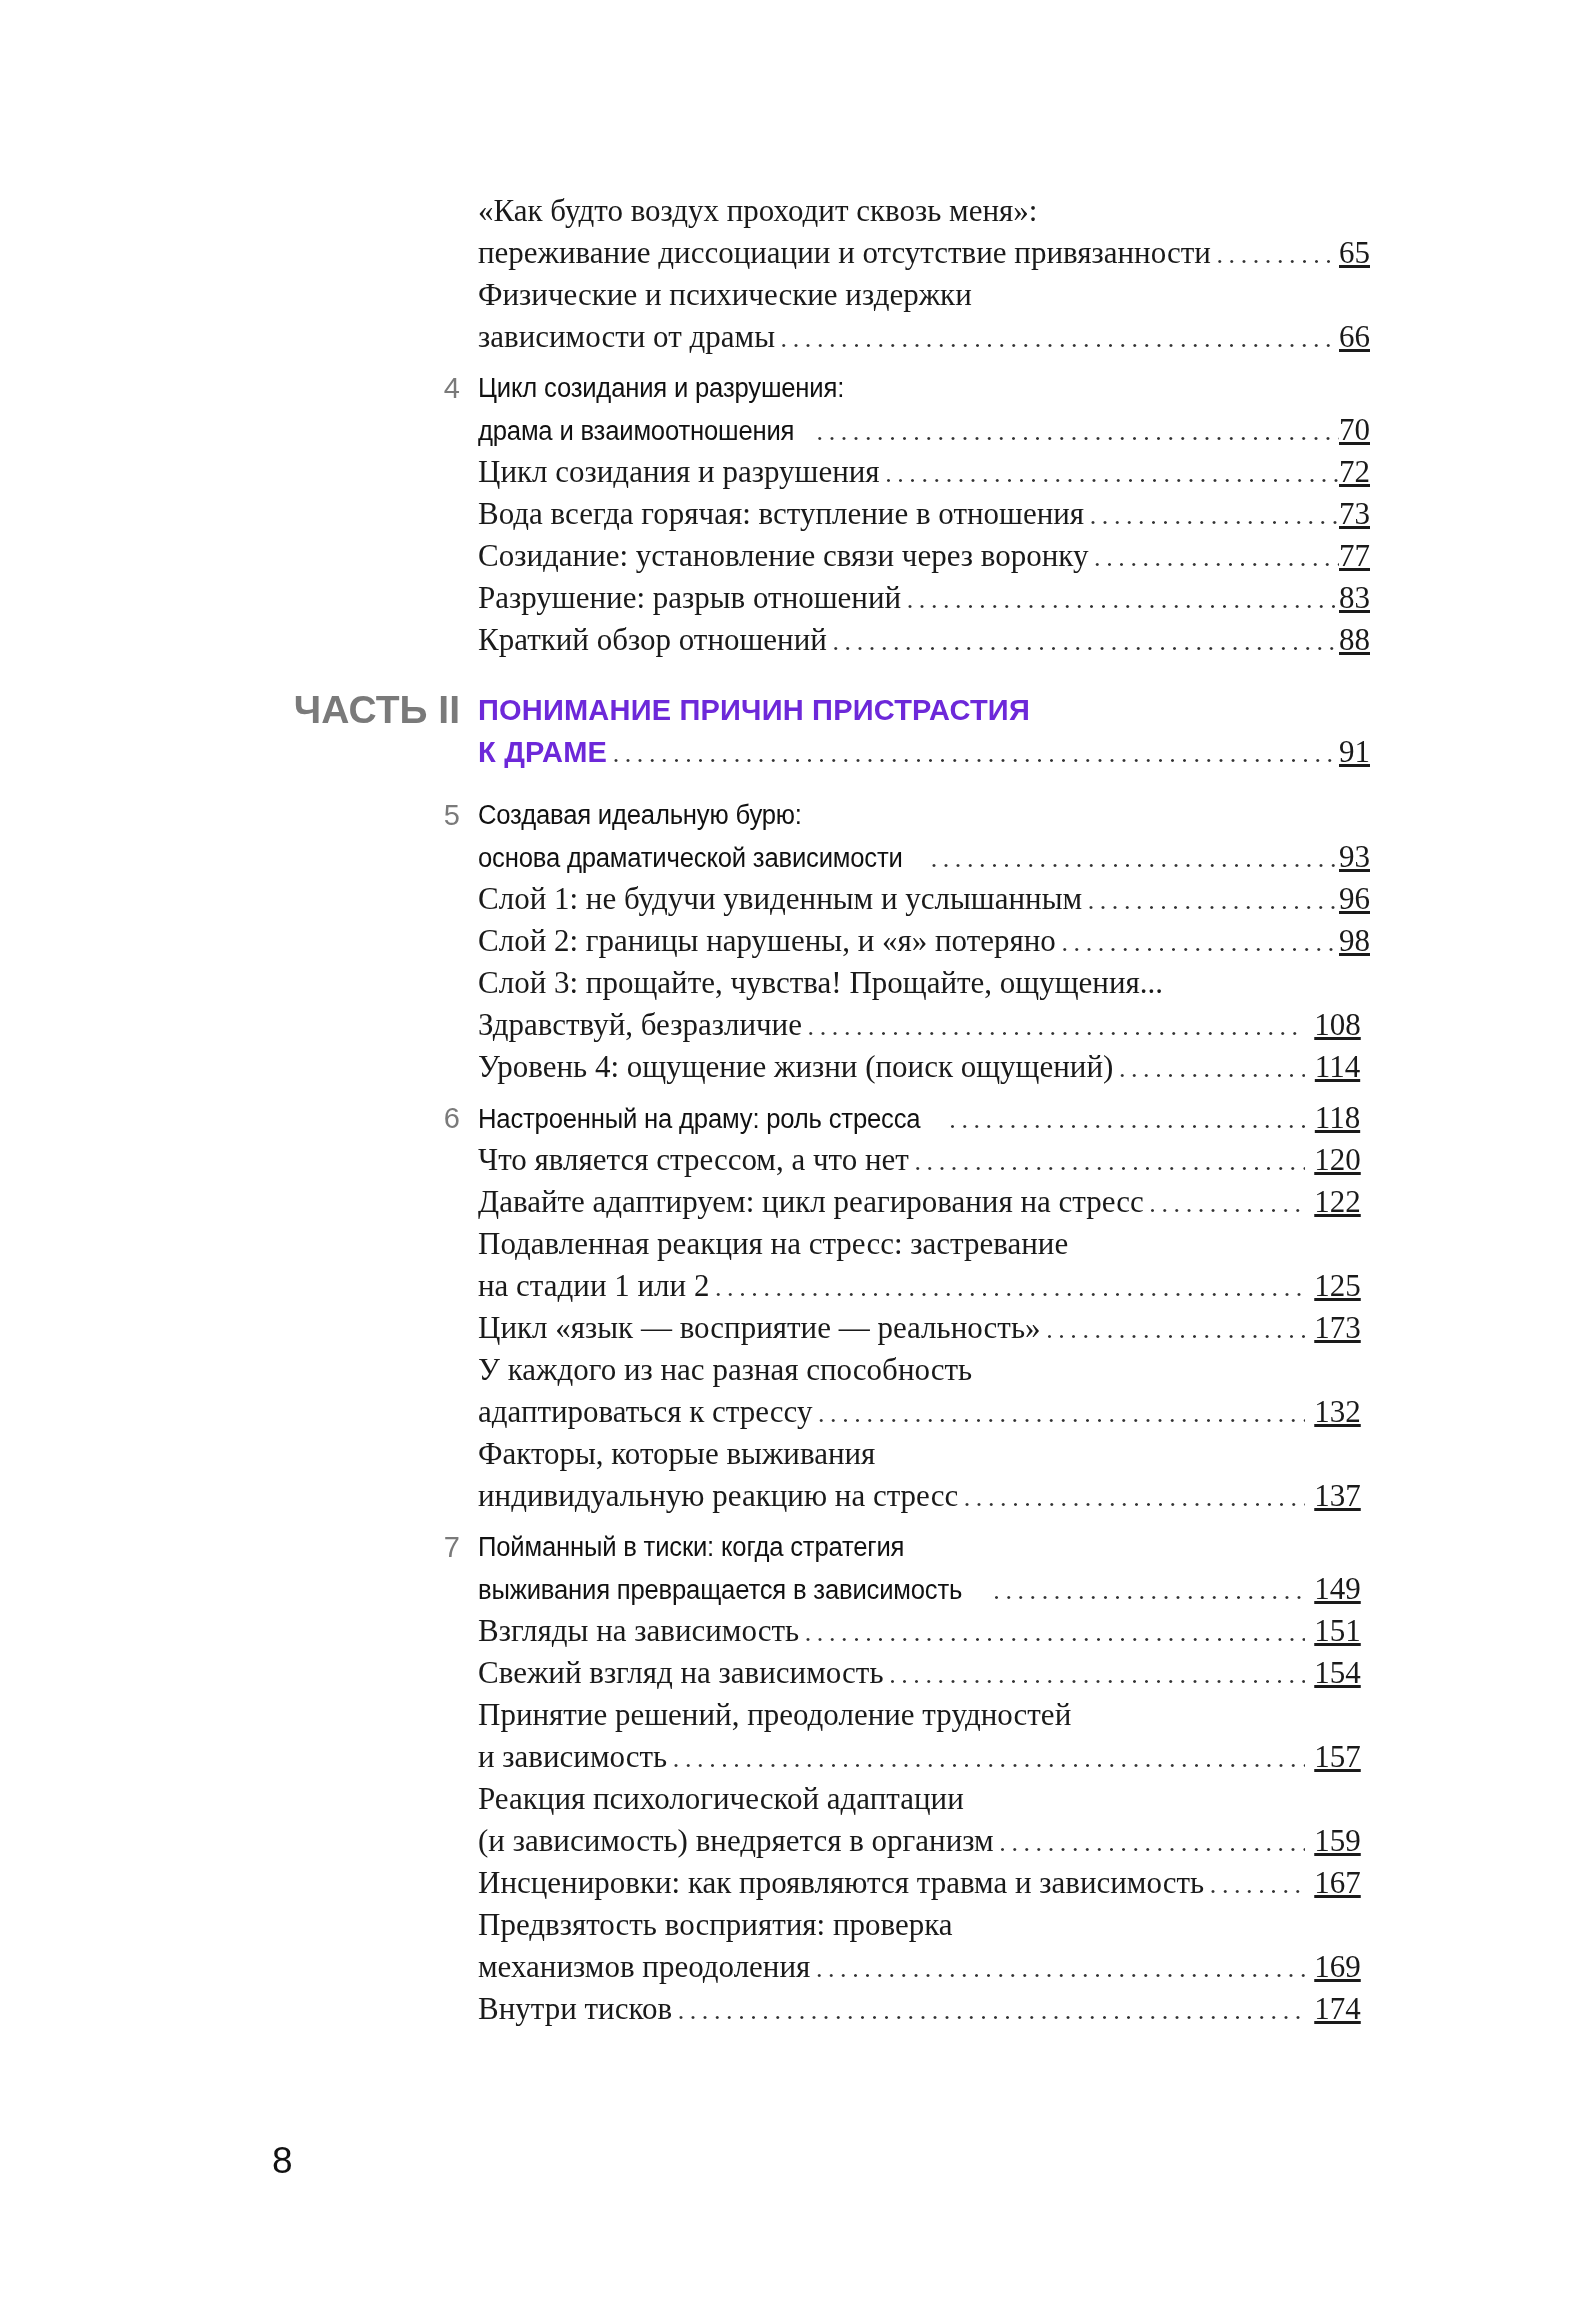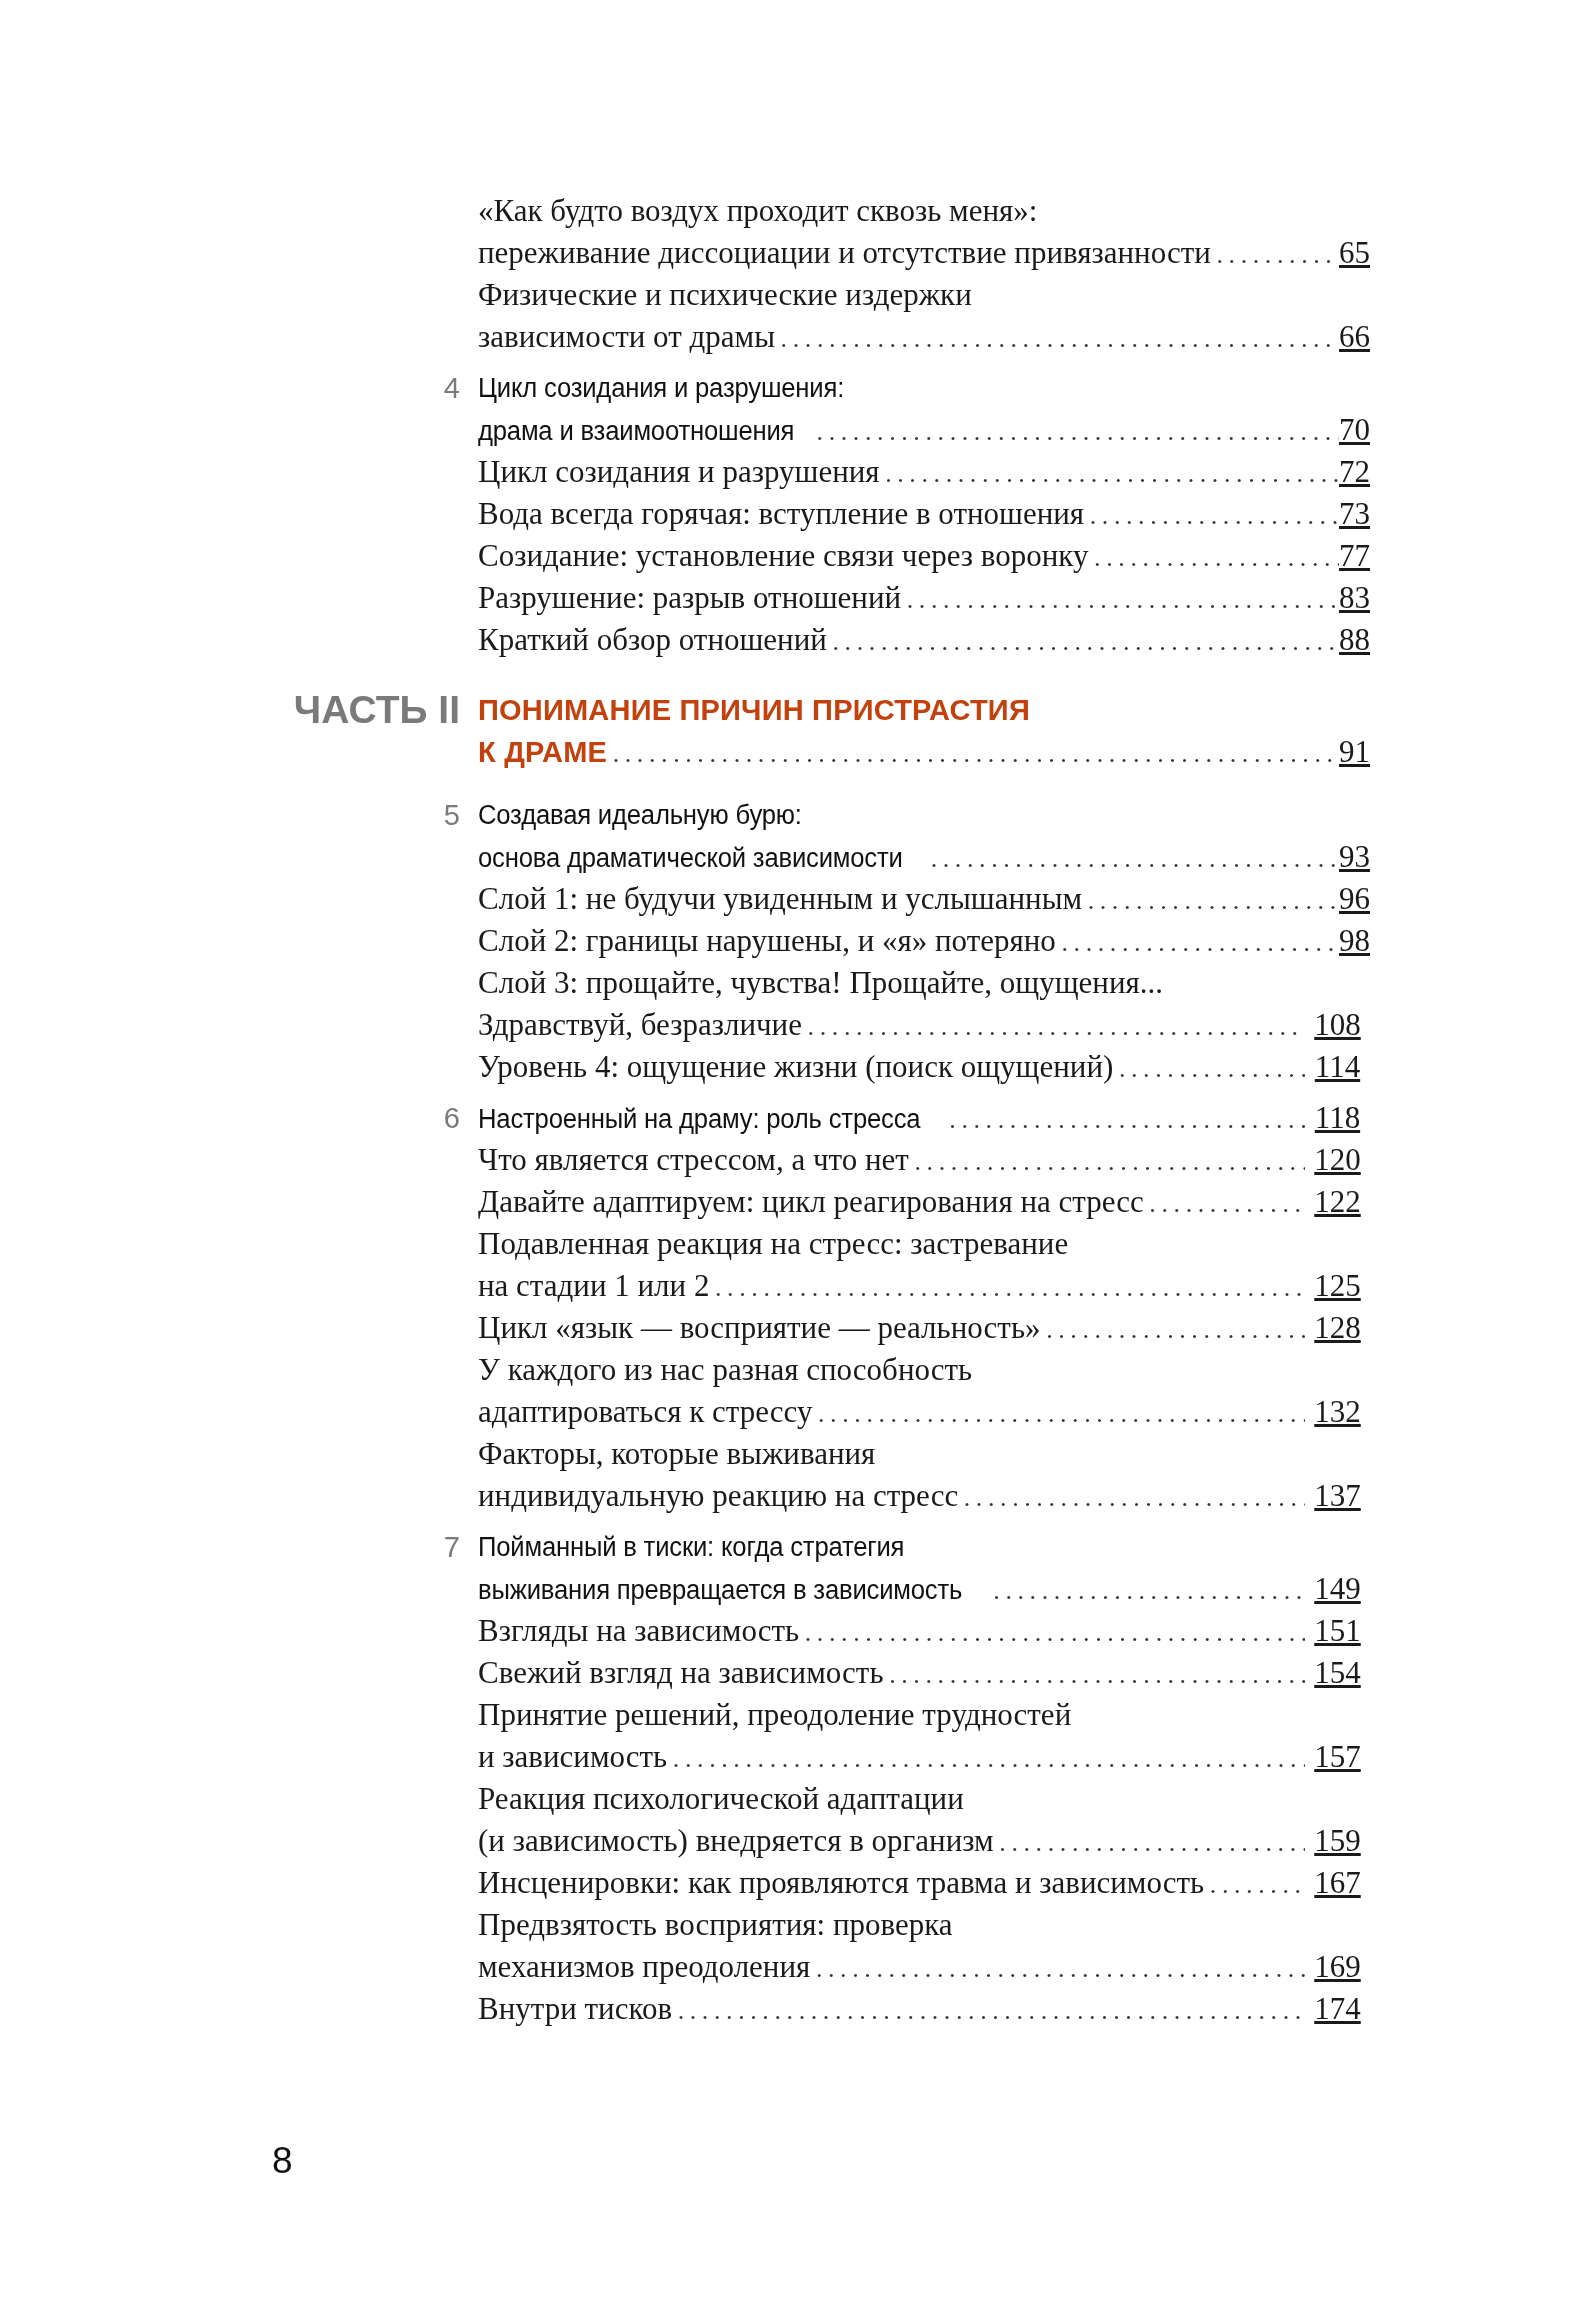--- a/index.html
+++ b/index.html
@@ -12,21 +12,21 @@
   .group.after-part{margin-top:20.5px;}
   .num{position:absolute;right:calc(100% - 142px);top:0;font-family:"Liberation Sans","DejaVu Sans",sans-serif;
        color:#7a7a7a;font-size:29px;line-height:42px;white-space:nowrap;}
   .num.part{font-weight:700;font-size:39px;}
   .line{display:flex;align-items:baseline;font-size:31px;line-height:42px;height:42px;white-space:nowrap;}
   .line .t{flex:0 0 auto;}
   .line .dots{flex:1 1 auto;overflow:hidden;color:#333;letter-spacing:3.2px;padding:0 5.6px;font-size:26px;}
   .line .dots::before{content:". . . . . . . . . . . . . . . . . . . . . . . . . . . . . . . . . . . . . . . . . . . . . . . . . . . . . . . . . . . . . . . . . . . . . . . . . . . . . . . . . . . . . . . . . . . . . . . . . . . . . . . . . . . . . . . . . . . . . . . . . . . . . . . . . .";letter-spacing:0;word-spacing:-0.9px;}
   .line .pg{flex:0 0 auto;text-align:center;min-width:28px;text-decoration:underline;}
   .h .t{font-family:"Liberation Sans","DejaVu Sans",sans-serif;font-size:27px;font-weight:400;color:#111;transform:scaleX(0.95);transform-origin:left;letter-spacing:-0.2px;}
-  .hp .t{font-family:"Liberation Sans","DejaVu Sans",sans-serif;font-size:29px;font-weight:700;color:#c2410c;letter-spacing:0.2px;}
+  .hp .t{font-family:"Liberation Sans","DejaVu Sans",sans-serif;font-size:29px;font-weight:700;color:#6d28d9;letter-spacing:0.2px;}
   .wide .pg{min-width:65px;}
   .pagenum{position:absolute;left:272px;top:2140px;font-family:"Liberation Sans","DejaVu Sans",sans-serif;font-size:37px;color:#111;}
 </style>
 </head>
 <body>
 
 <div class="toc">
 
   <div class="group">
     <div class="line nodots">
@@ -159,21 +159,21 @@
         <span class="pg"></span>
       </div>
     <div class="line">
         <span class="t">на стадии 1 или 2</span>
         <span class="dots"></span>
         <span class="pg">125</span>
       </div>
     <div class="line">
         <span class="t">Цикл «язык — восприятие — реальность»</span>
         <span class="dots"></span>
-        <span class="pg">128</span>
+        <span class="pg">173</span>
       </div>
     <div class="line nodots">
         <span class="t">У каждого из нас разная способность</span>
         <span class="pg"></span>
       </div>
     <div class="line">
         <span class="t">адаптироваться к стрессу</span>
         <span class="dots"></span>
         <span class="pg">132</span>
       </div>

